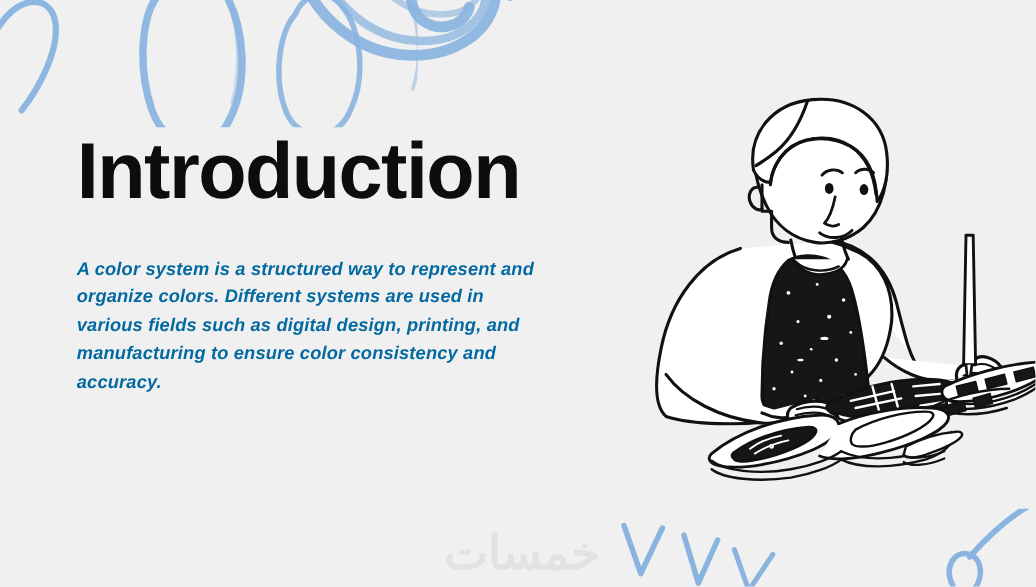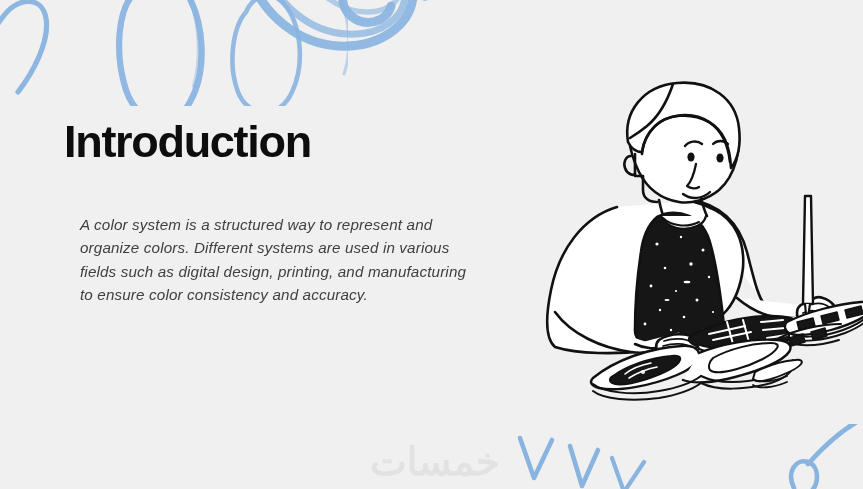--- a/index.html
+++ b/index.html
@@ -26,37 +26,37 @@
   .scribble-bottom-right{position:absolute;left:494px;top:424px;}
 
   
   .text-col{
     position:absolute;
     left:64px;top:104px;
     width:400px;
   }
   .page-title{
     margin:0;
-    font-size:45px;
+    font-size:66px;
     line-height:76px;
     font-weight:700;
     letter-spacing:-1.3px;
     color:#0d0d0d;
     white-space:nowrap;
   }
   .page-body{
-    margin:16px;
+    margin:0;
     margin-top:33px;
     width:392px;
     font-size:15.2px;
     line-height:23.4px;
-    font-weight:400;
+    font-weight:700;
     font-style:italic;
     letter-spacing:0.15px;
-    color:#404040;
+    color:#0369a1;
   }
 
   
   .illustration{
     position:absolute;
     left:531px;top:72px;
     width:340px;height:330px;
   }
   .illustration svg{display:block;width:340px;height:330px;}
 

